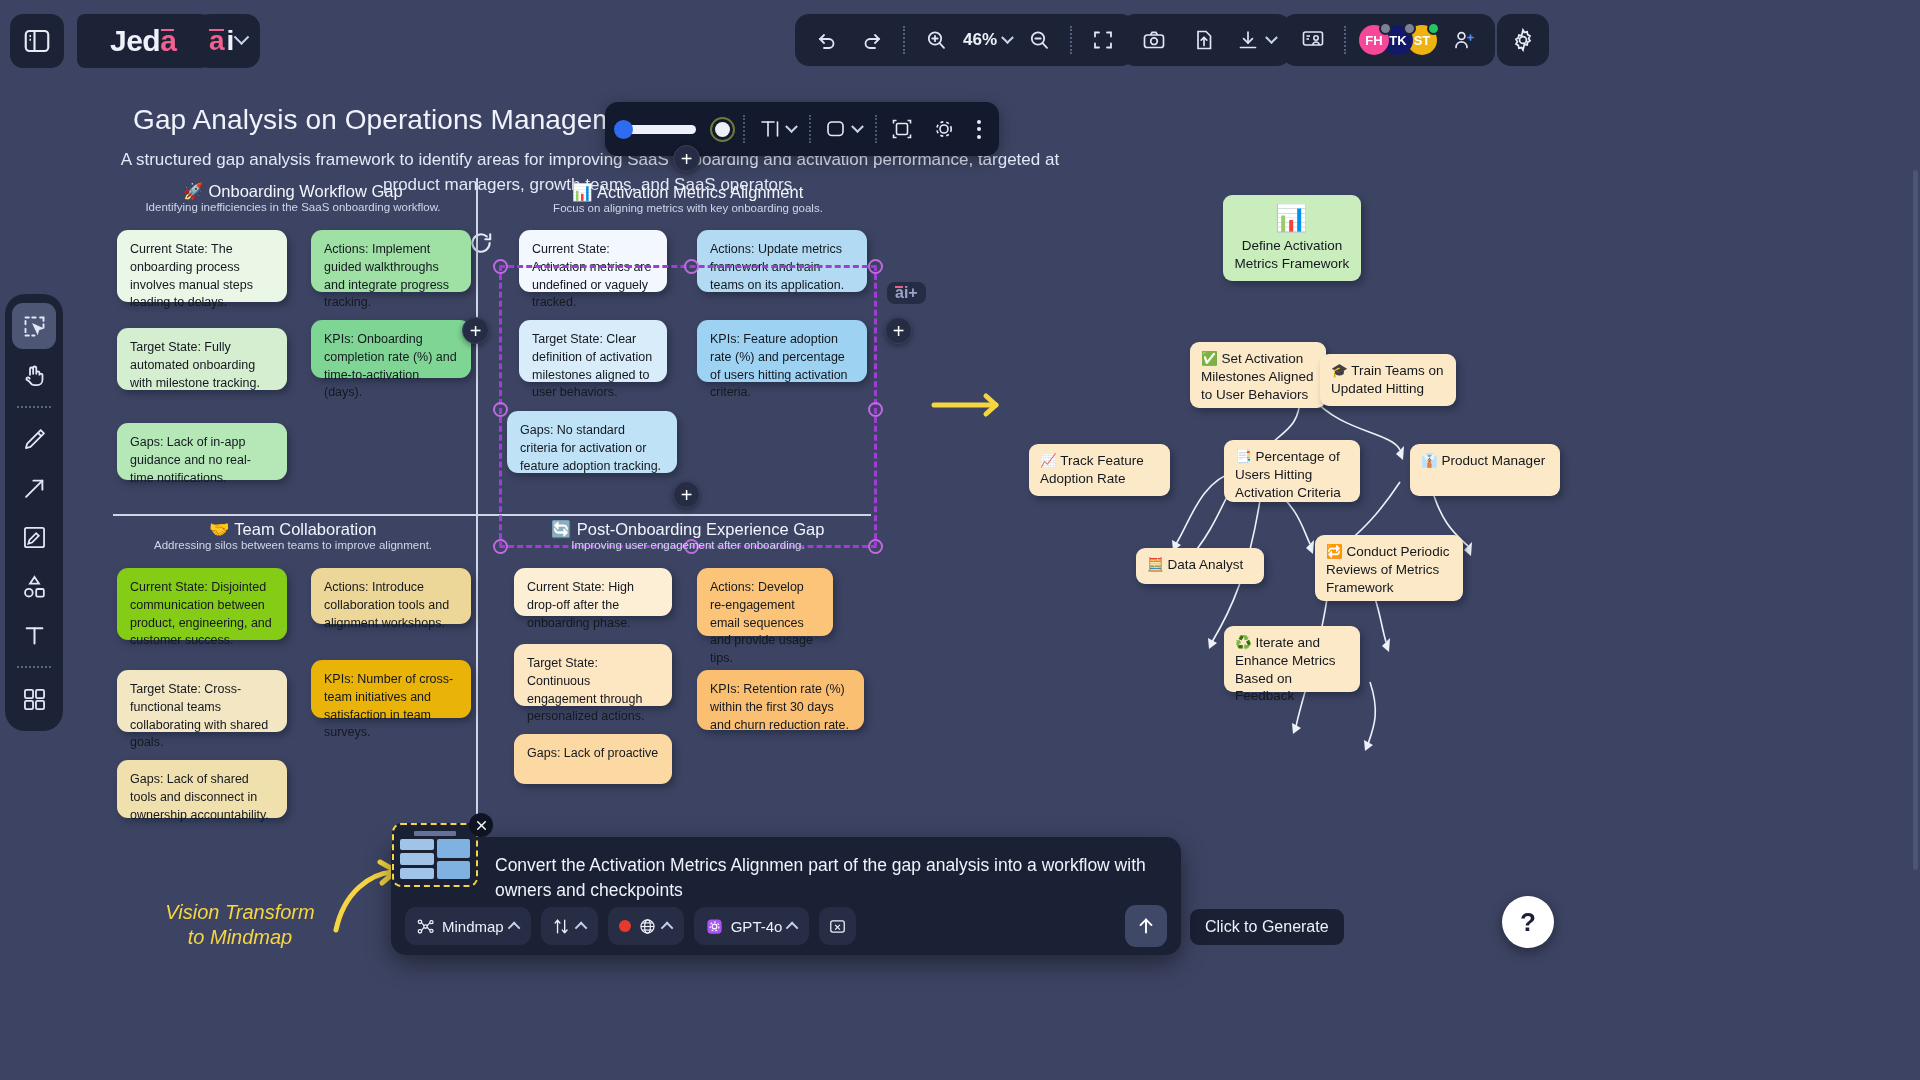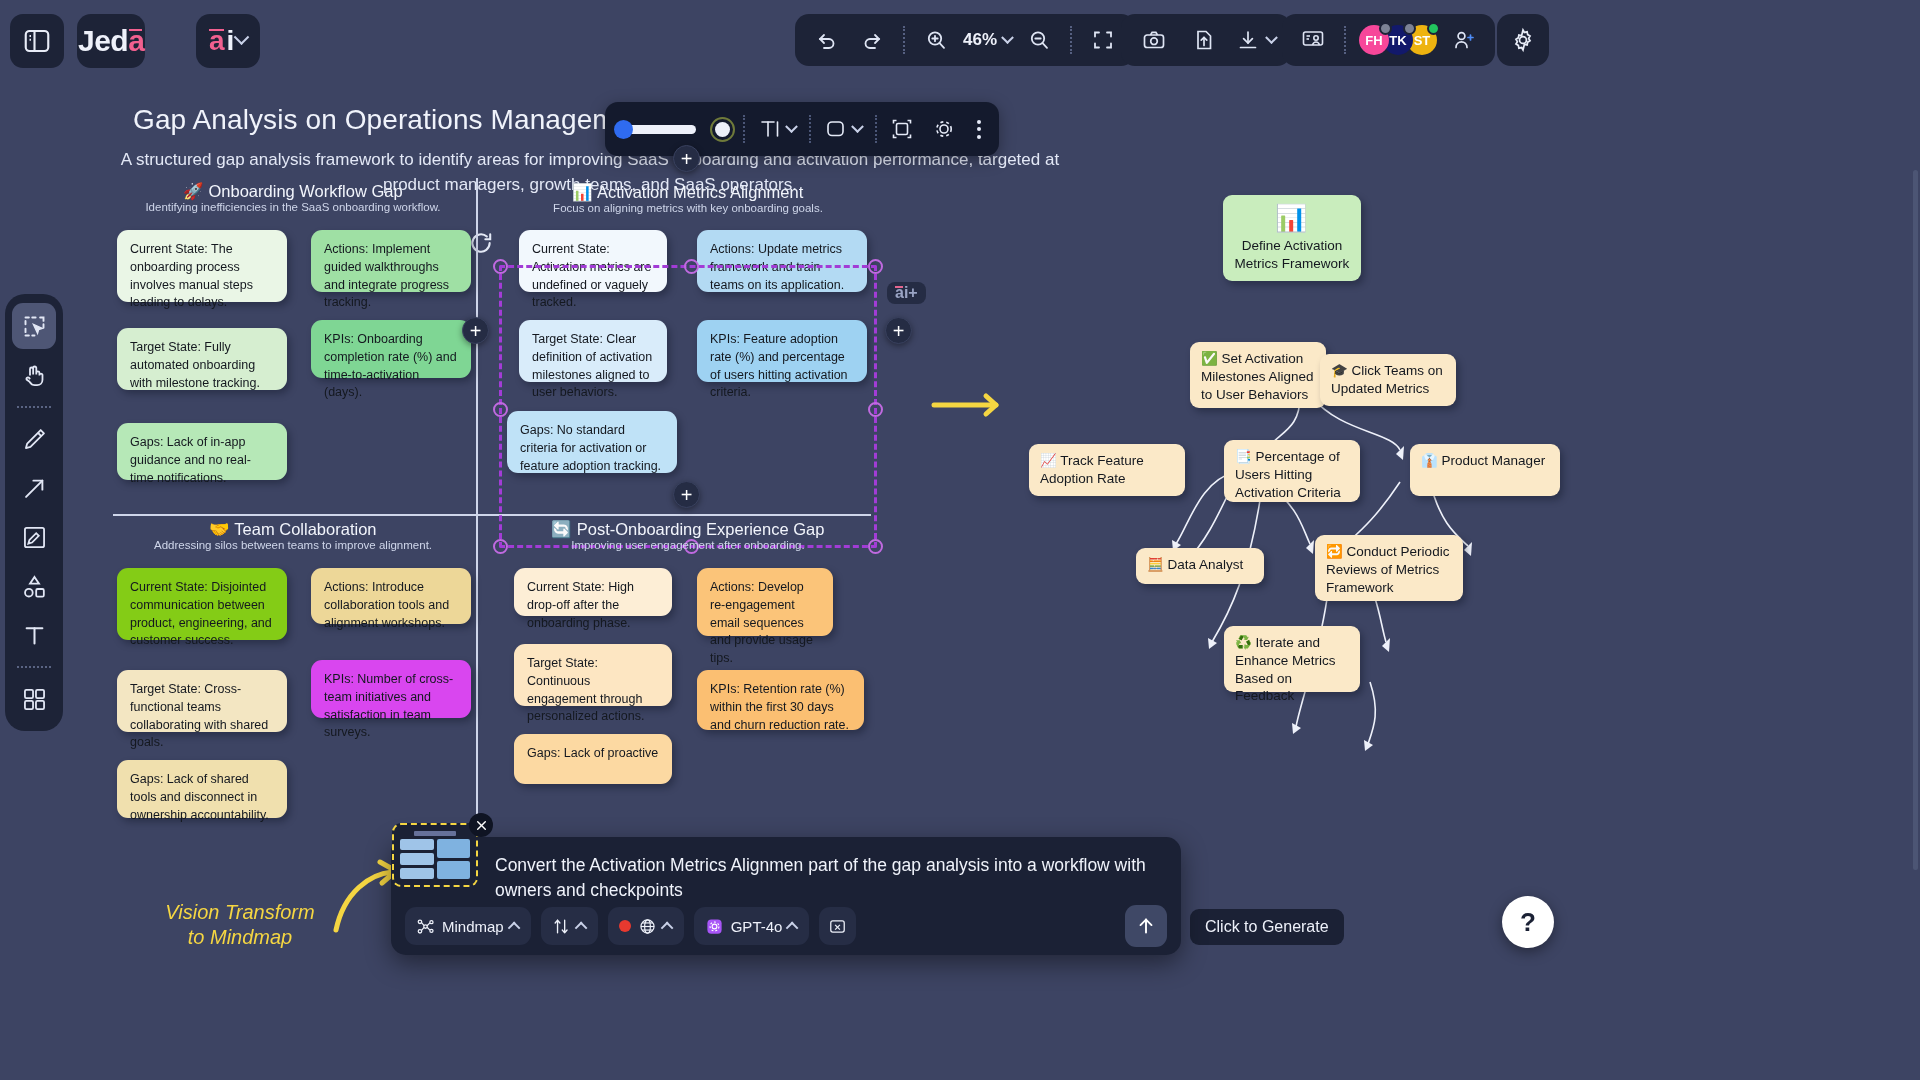--- a/index.html
+++ b/index.html
@@ -15,23 +15,23 @@
   .topbar { position:absolute; left:0; top:0; width:1920px; height:82px; }
   .btn-dark {
     background:#1d2337; border-radius:13px;
     display:flex; align-items:center; justify-content:center;
     color:#e8ecf7;
   }
   .panel-toggle { position:absolute; left:10px; top:14px; width:54px; height:54px; }
   .panel-toggle svg { width:30px; height:30px; }
 
   .logo-jeda {
-    position:absolute; left:77px; top:14px; height:54px; padding:0 1px;
+    position:absolute; left:77px; top:14px; height:54px; padding:0 33px;
     font-size:30px; font-weight:600; letter-spacing:-0.5px;
-    border-radius:14px;
+    border-radius:8px;
   }
   .logo-jeda .w { color:#eef1fa; }
   .logo-jeda .pink { color:#f2608f; position:relative; }
   .logo-jeda .pink::after {
     content:""; position:absolute; left:1px; right:2px; top:5px; height:2px; background:#f2608f;
   }
   .logo-ai {
     position:absolute; left:196px; top:14px; height:54px; padding:0 13px;
     font-size:28px; font-weight:600; border-radius:14px; gap:2px;
   }
@@ -491,21 +491,21 @@
     <div class="q-head" style="left:113px;top:438px;width:360px">
       <div class="q-title">
         <span>🤝</span>
         <span>Team Collaboration</span>
       </div>
       <div class="q-sub">Addressing silos between teams to improve alignment.</div>
     </div>
     <div class="card" style="left:117px;top:486px;width:170px;height:72px;background:#84cc16">Current State: Disjointed communication between product, engineering, and customer success.</div>
     <div class="card" style="left:311px;top:486px;width:160px;height:56px;background:#edd798">Actions: Introduce collaboration tools and alignment workshops.</div>
     <div class="card" style="left:117px;top:588px;width:170px;height:62px;background:#f3e6c2">Target State: Cross-functional teams collaborating with shared goals.</div>
-    <div class="card" style="left:311px;top:578px;width:160px;height:58px;background:#d946ef">KPIs: Number of cross-team initiatives and satisfaction in team surveys.</div>
+    <div class="card" style="left:311px;top:578px;width:160px;height:58px;background:#eab308">KPIs: Number of cross-team initiatives and satisfaction in team surveys.</div>
     <div class="card" style="left:117px;top:678px;width:170px;height:58px;background:#f0e0ae">Gaps: Lack of shared tools and disconnect in ownership accountability.</div>
 
     <div class="q-head" style="left:505px;top:438px;width:366px">
       <div class="q-title">
         <span>🔄</span>
         <span>Post-Onboarding Experience Gap</span>
       </div>
       <div class="q-sub">Improving user engagement after onboarding.</div>
     </div>
     <div class="card" style="left:514px;top:486px;width:158px;height:48px;background:#fdeed6">Current State: High drop-off after the onboarding phase.</div>
@@ -551,24 +551,24 @@
       <div style="margin-top:6px">Define Activation Metrics Framework</div>
     </div>
 
     <div class="mm-node mm-tan" style="left:1190px;top:260px;width:136px;height:66px">
       <span>✅</span>
       <span>Set Activation Milestones Aligned to User Behaviors</span>
     </div>
 
     <div class="mm-node mm-tan" style="left:1320px;top:272px;width:136px;height:52px">
       <span>🎓</span>
-      <span>Click Teams on Updated Metrics</span>
-    </div>
-
-    <div class="mm-node mm-tan" style="left:1029px;top:362px;width:156px;height:52px">
+      <span>Train Teams on Updated Hitting</span>
+    </div>
+
+    <div class="mm-node mm-tan" style="left:1029px;top:362px;width:141px;height:52px">
       <span>📈</span>
       <span>Track Feature Adoption Rate</span>
     </div>
 
     <div class="mm-node mm-tan" style="left:1224px;top:358px;width:136px;height:62px">
       <span>📑</span>
       <span>Percentage of Users Hitting Activation Criteria</span>
     </div>
 
     <div class="mm-node mm-tan" style="left:1410px;top:362px;width:150px;height:52px">

